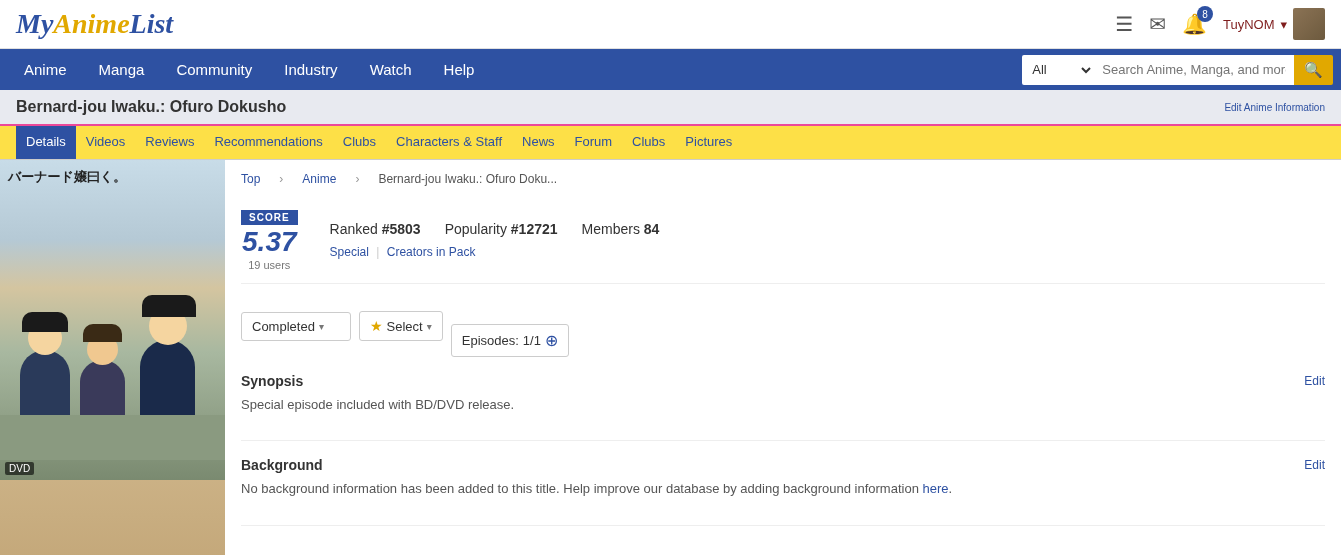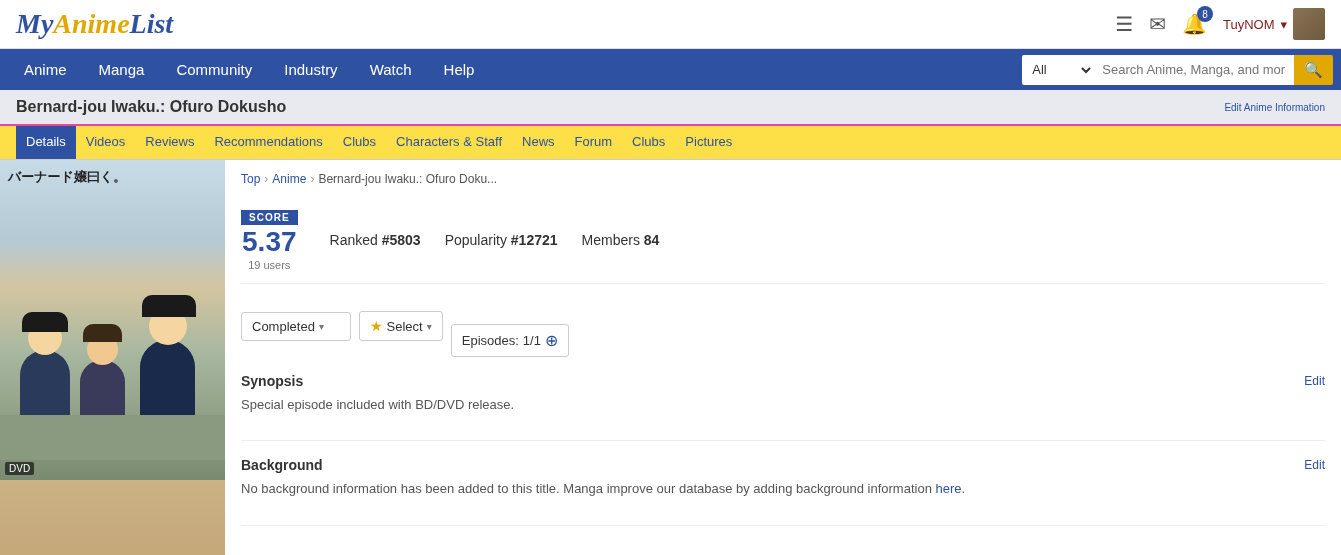--- a/index.html
+++ b/index.html
@@ -201,21 +201,21 @@
       padding: 12px 16px;
     }
 
     
     .breadcrumb {
       font-size: 12px;
       color: #555;
       margin-bottom: 12px;
       display: flex;
       align-items: center;
-      gap: 4px;
+      gap: 19px;
     }
     .breadcrumb a { color: #2e51a2; text-decoration: none; }
     .breadcrumb .sep { color: #999; }
 
     
     .stats-row {
       display: flex;
       align-items: center;
       gap: 32px;
       margin-bottom: 12px;
@@ -231,20 +231,21 @@
       font-size: 10px;
       padding: 2px 8px;
       font-weight: bold;
       letter-spacing: 1px;
     }
     .score-value {
       font-size: 28px;
       font-weight: bold;
       color: #2e51a2;
       line-height: 1.2;
+      font-style: italic;
     }
     .score-users {
       font-size: 11px;
       color: #777;
     }
     .stat-links {
       font-size: 12px;
       margin-top: 4px;
     }
     .stat-links a {
@@ -437,20 +438,25 @@
           <span>
             <span>Ranked</span>&nbsp;<strong>#5803</strong>
           </span>
           <span>
             <span>Popularity</span>&nbsp;<strong>#12721</strong>
           </span>
           <span>
             <span>Members</span>&nbsp;<strong>84</strong>
           </span>
         </div>
+        <div class="stat-links" style="margin-top:8px;">
+          <a href="#">Special</a>
+          <span class="sep">|</span>
+          <a href="#">Creators in Pack</a>
+        </div>
       </div>
     </div>
 
     <div class="user-controls">
       <div class="dropdown-btn status">
         <span>Completed</span>
         <span class="arrow">▾</span>
       </div>
       <div class="dropdown-btn score">
         <span class="star-icon">★</span>
@@ -471,17 +477,17 @@
       </div>
       <p class="section-text">Special episode included with BD/DVD release.</p>
     </div>
 
     <div class="section">
       <div class="section-header">
         <span class="section-title">Background</span>
         <a href="#" class="section-edit">Edit</a>
       </div>
       <p class="section-text">
-        <span>No background information has been added to this title. Manga improve our database by adding background information </span><a href="#">here</a><span>.</span>
+        <span>No background information has been added to this title. Help improve our database by adding background information </span><a href="#">here</a><span>.</span>
       </p>
     </div>
   </div>
 </div>
 
 </body></html>

